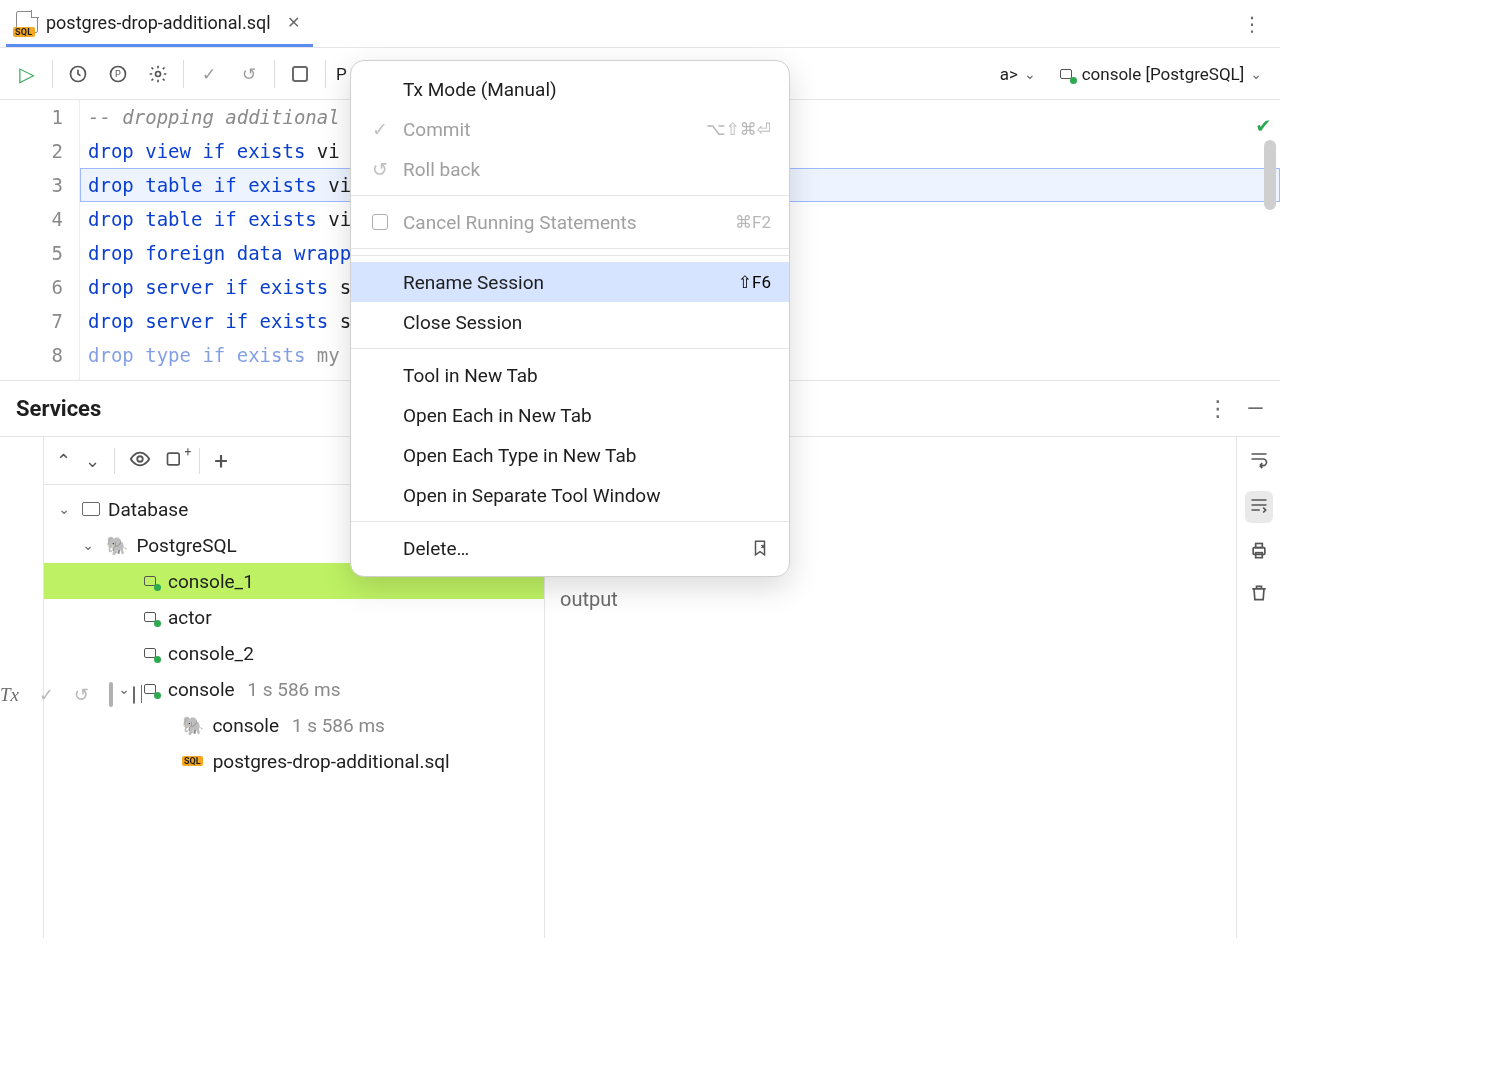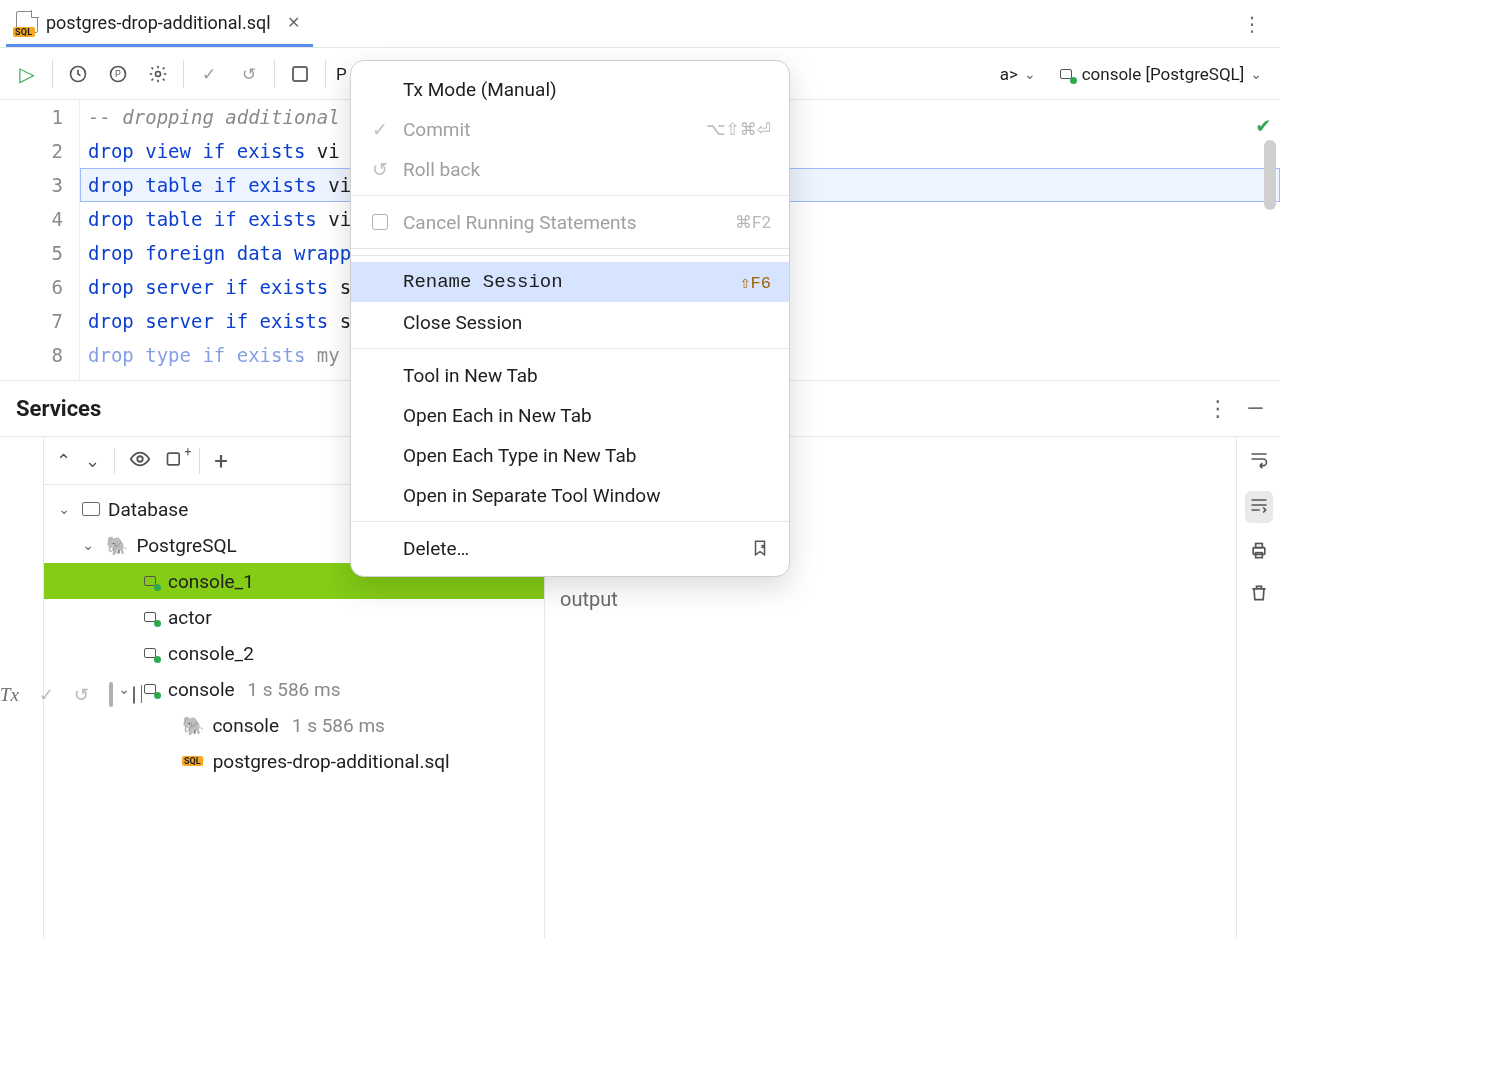--- a/index.html
+++ b/index.html
@@ -135,21 +135,21 @@
 
   .sv-toolbar {
     height:48px; display:flex; align-items:center; gap:14px; padding:0 12px;
     border-bottom:1px solid #e6e6e6; color:#555; font-size:18px;
   }
   .sv-toolbar .sep { width:1px; height:26px; background:#dcdcdc;}
   .tree { flex:0 0 500px; display:flex; flex-direction:column; }
   .tree-scroll { flex:1; overflow:auto; padding:6px 0; font-size:19px;}
   .tree-row { display:flex; align-items:center; gap:8px; height:36px; padding-left:10px; }
   .tree-row .arrow { width:20px; text-align:center; color:#6b6b6b; font-size:14px;}
-  .tree-row.selected { background:#84cc16;}
+  .tree-row.selected { background:#bef264;}
   .indent-1 { padding-left:34px;}
   .indent-2 { padding-left:70px;}
   .indent-3 { padding-left:110px;}
   .folder-ic { width:18px; height:14px; border:1.5px solid #6b6b6b; border-radius:2px;}
   .pg-ic { color:#2a6db3; font-size:18px;}
   .muted { color:#8a8a8a;}
   .sql-mini {
     font-size:9px; font-weight:700; background:#f5a623; color:#1e1e1e;
     padding:0 2px; border-radius:2px; margin-right:2px;
   }
@@ -169,25 +169,25 @@
     width:440px; background:#fff; border:1px solid #d0d0d0; border-radius:14px;
     box-shadow: 0 10px 30px rgba(0,0,0,0.15);
     padding:8px 0;
     font-size:19px;
     z-index:50;
   }
   .ctx-item {
     display:flex; align-items:center; gap:12px; height:40px; padding:0 18px; color:#1e1e1e;
   }
   .ctx-item.disabled { color:#a0a0a0;}
-  .ctx-item.highlight { background:#d6e4ff;font-family:Liberation Mono, monospace;}
+  .ctx-item.highlight { background:#d6e4ff;}
   .ctx-item .ic { width:22px; display:flex; justify-content:center; color:#888;}
   .ctx-item .ic.disabled { color:#c0c0c0;}
   .ctx-item .spacer { flex:1;}
-  .ctx-item .sc { color:#a16207; font-size:17px;}
+  .ctx-item .sc { color:#000000; font-size:17px;}
   .ctx-item.disabled .sc { color:#b8b8b8;}
   .ctx-sep { height:1px; background:#e6e6e6; margin:6px 0;}
   .checkbox-ic { width:16px; height:16px; border:1.5px solid #b0b0b0; border-radius:3px;}
   .layout-mini { width:16px; height:16px; border:1.5px solid #555; border-radius:3px; position:relative;}
   .layout-mini::after{content:"";position:absolute;left:5px;top:-1.5px;width:0;height:16px;border-right:1.5px solid #555;}
 </style>
 </head>
 <body>
 
 <div class="tabbar">

